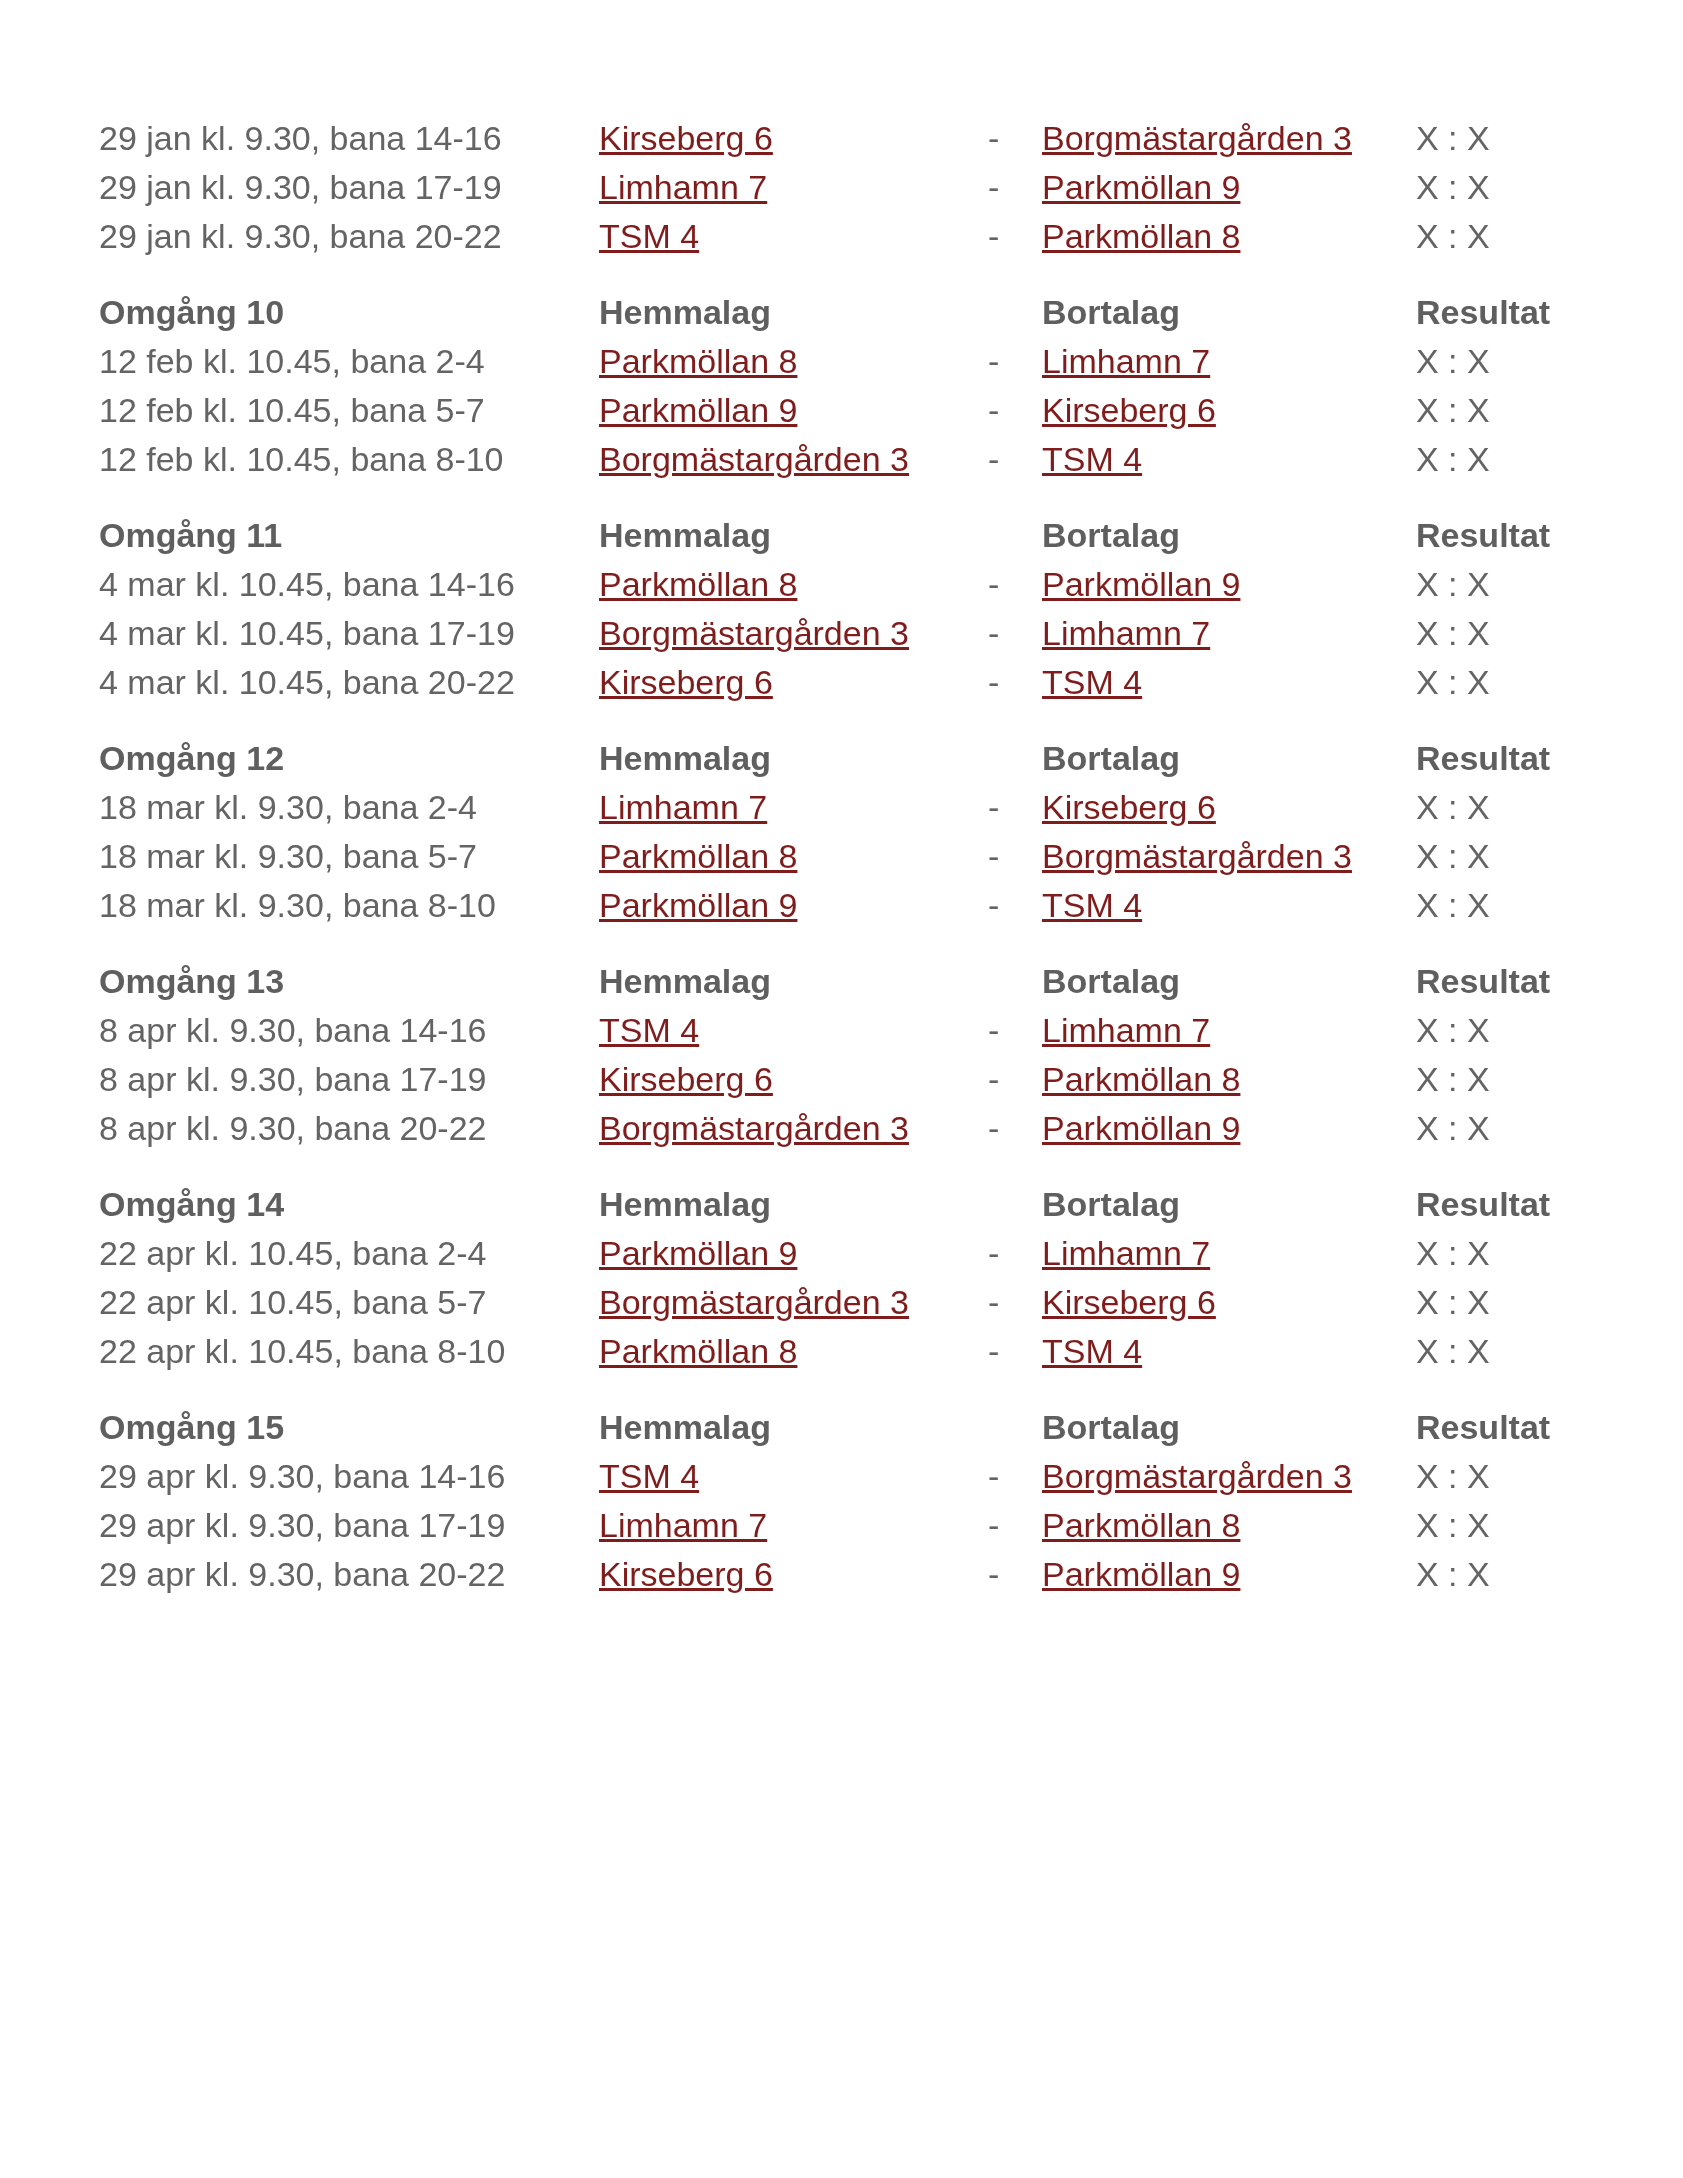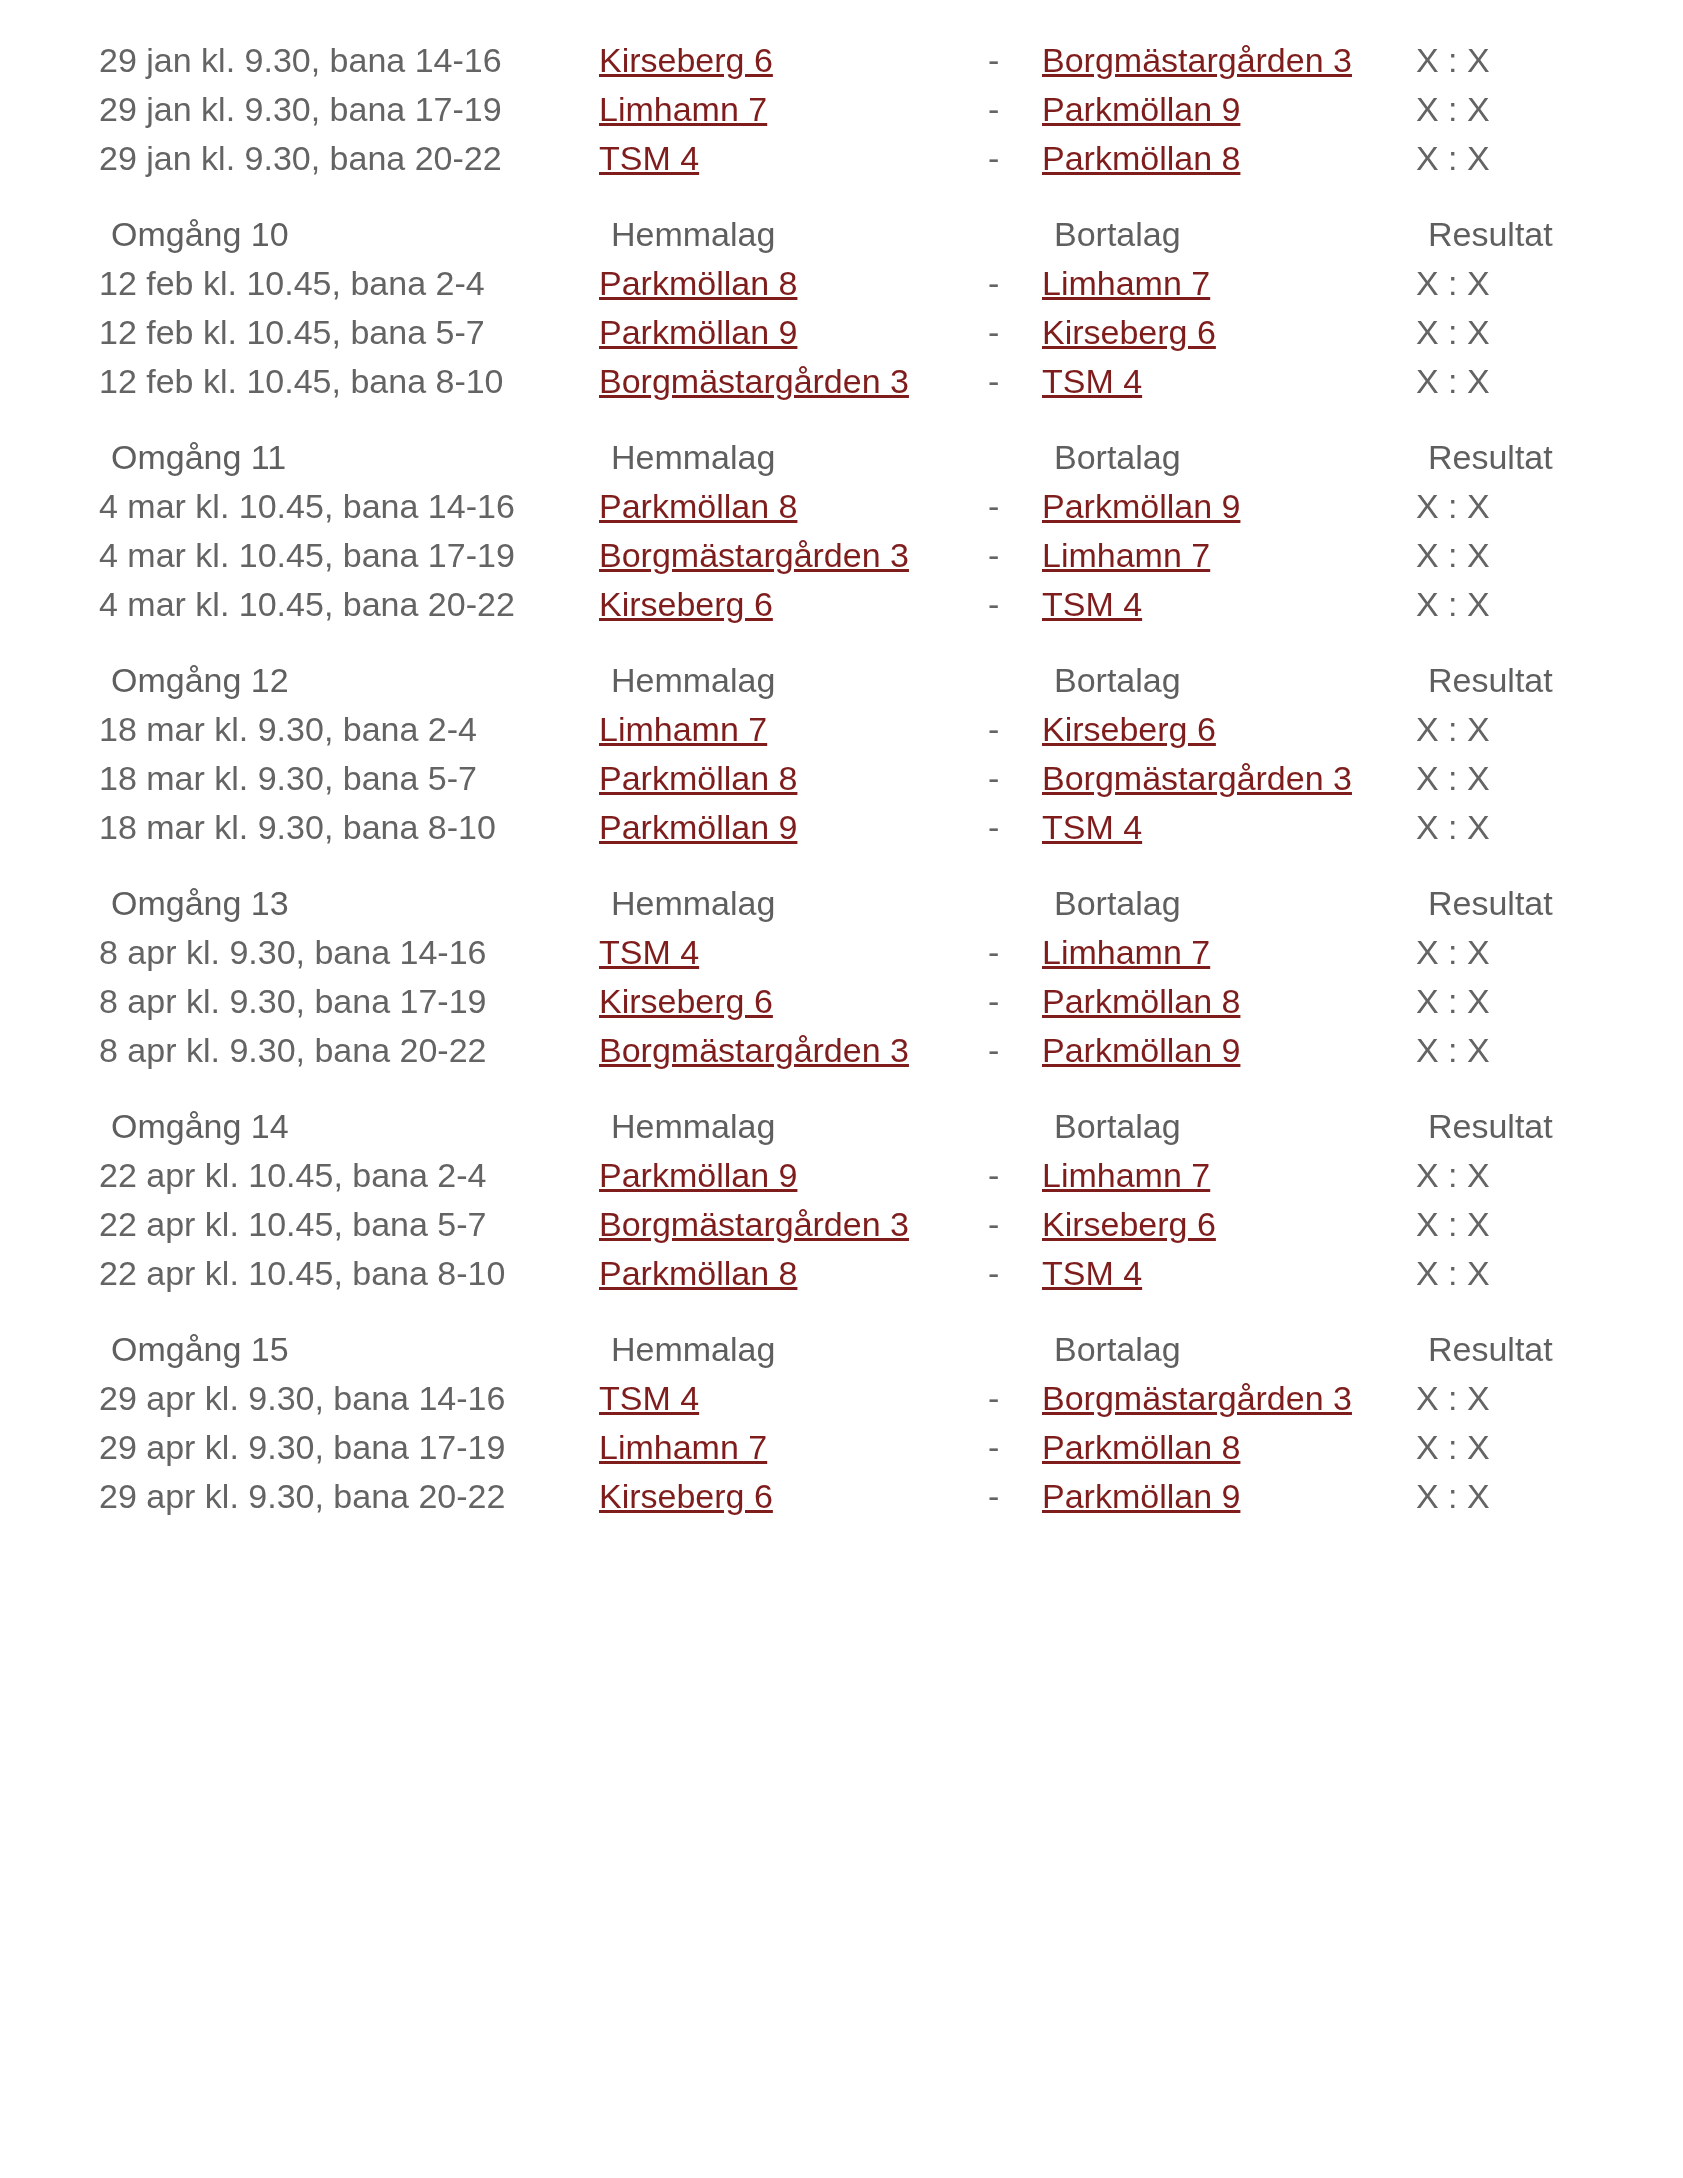--- a/index.html
+++ b/index.html
@@ -12,21 +12,21 @@
     height: 2178px;
     overflow: hidden;
     font-family: "Liberation Sans", sans-serif;
     font-size: 34px;
     color: #646464;
   }
   .doc {
     position: relative;
     width: 1683px;
     height: 2178px;
-    padding-top: 36px;
+    padding-top: 114px;
     box-sizing: border-box;
   }
   .line {
     position: relative;
     height: 49px;
     line-height: 49px;
   }
   .gap {
     margin-top: 27px;
   }
@@ -36,23 +36,22 @@
     height: 49px;
     line-height: 49px;
     white-space: nowrap;
   }
   .c1 { left: 99px; }
   .c2 { left: 599px; }
   .c3 { left: 988px; }
   .c4 { left: 1042px; }
   .c5 { left: 1416px; text-align: right; }
   .hdr {
-    font-weight: 400;
+    font-weight: 700;
     color: #5f5f5f;
-    margin-left: 12px;
   }
   a.link {
     color: #7f1d1d;
     text-decoration: underline;
     cursor: pointer;
   }
 </style>
 </head>
 <body>
 

